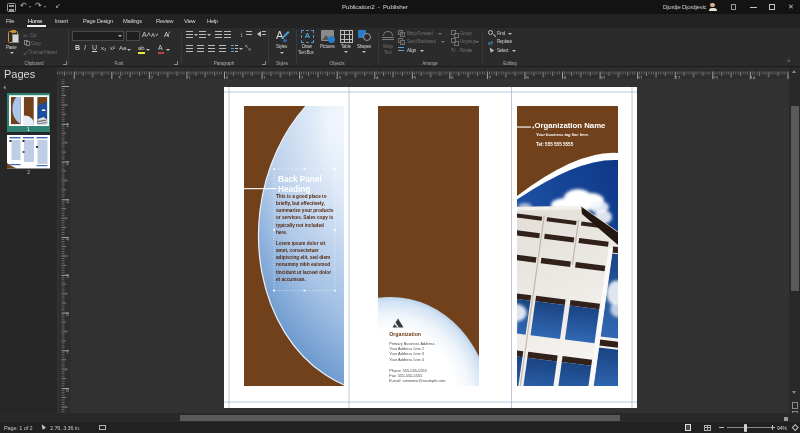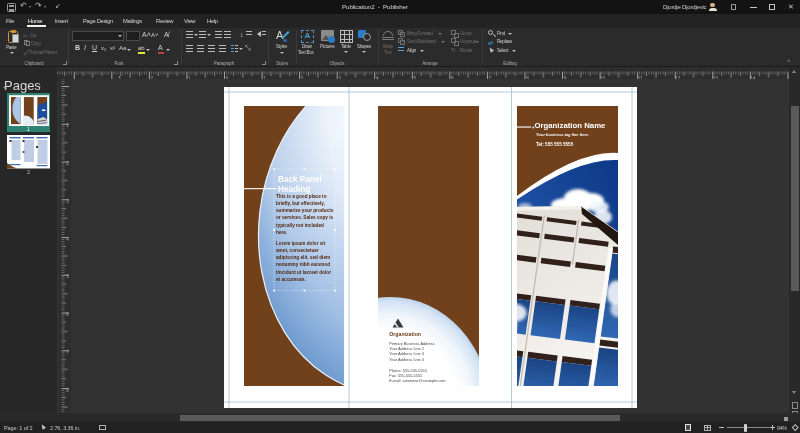--- a/index.html
+++ b/index.html
@@ -236,21 +236,21 @@
           <text x="545.6" y="10.8">10</text>
           <text x="583.2" y="10.8">11</text>
         <text x="620.7" y="10.8">12</text>
           <text x="658.3" y="10.8">13</text>
           <text x="695.8" y="10.8">14</text>
           <text x="733.4" y="10.8">15</text>
       </g>
     </svg>
   </div>
   <div class="abs" id="pagespanel">
-    <div class="abs" style="left:4px;top:11px;font-size:13px;color:#d8d8d8;">Pages</div>
+    <div class="abs" style="left:4px;top:1px;font-size:11px;color:#d8d8d8;">Pages</div>
     <div class="abs" style="left:4px;top:19px;width:0;height:0;border-left:3px solid #9a9a9a;border-top:3px solid transparent;transform:rotate(45deg);"></div>
     <div class="abs" style="left:7px;top:26px;width:43px;height:39px;background:#2f8172;"></div>
     <svg class="abs" style="left:8.5px;top:27.5px;" width="40" height="31.5" viewBox="0 0 413 321">
       <defs>
         <clipPath id="tL">
             <rect x="20" y="19" width="100" height="280"></rect>
           </clipPath>
         <clipPath id="tM">
             <rect x="154" y="19" width="101" height="280"></rect>
           </clipPath>

